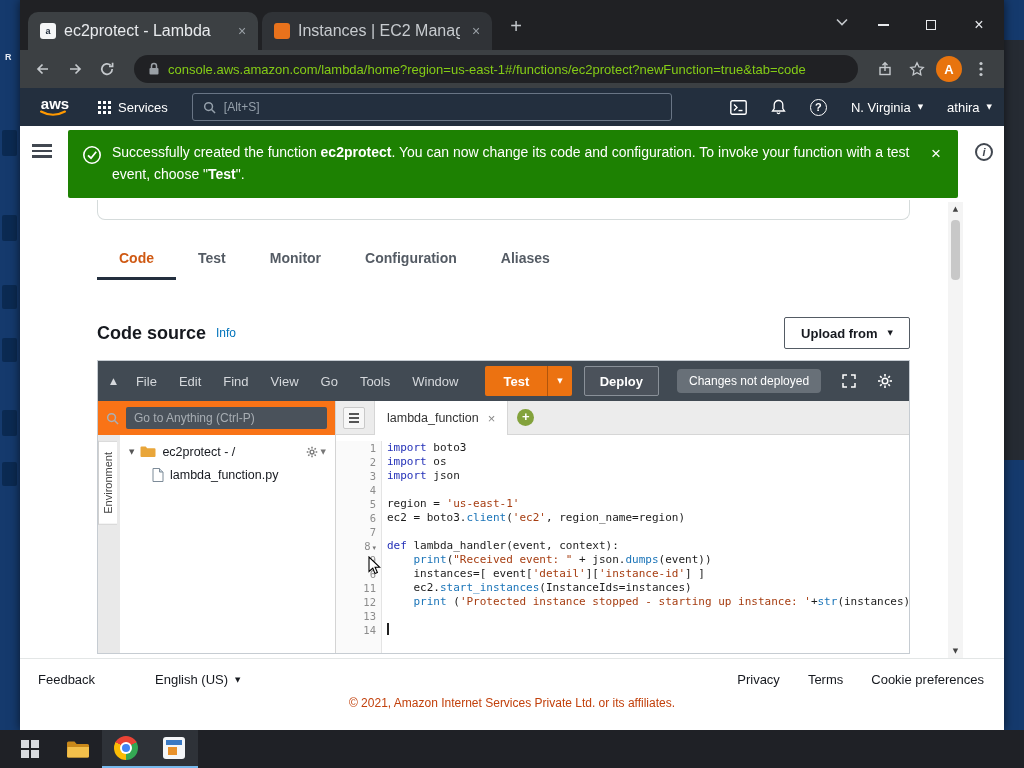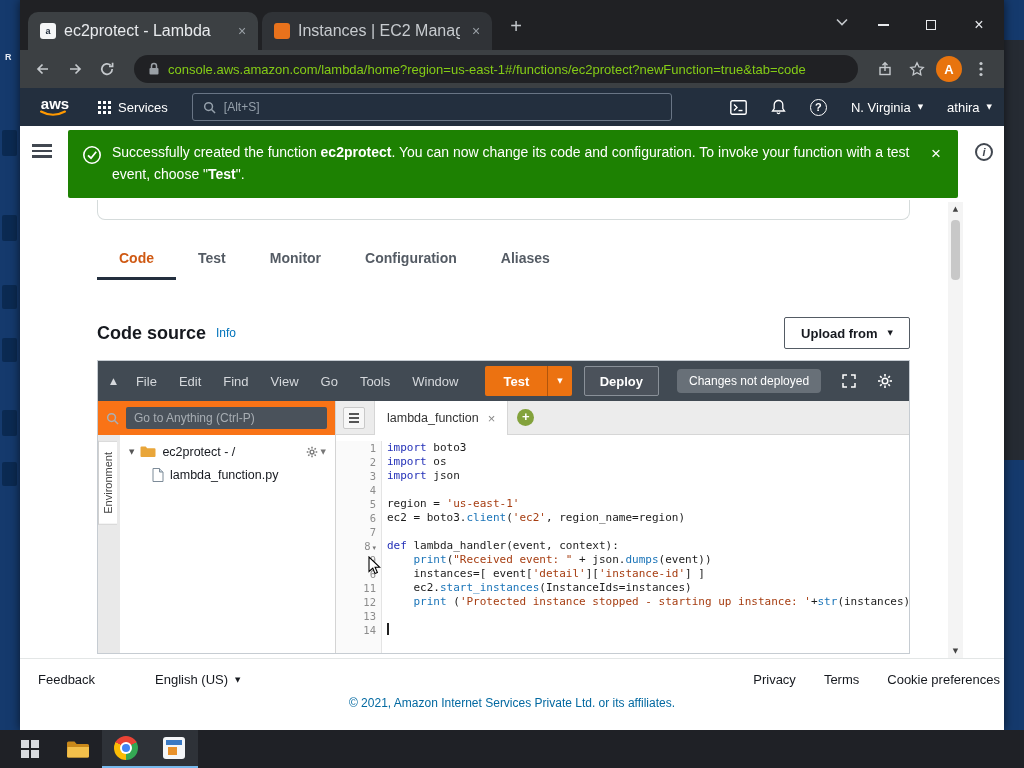--- a/index.html
+++ b/index.html
@@ -115,24 +115,24 @@
   .caret-bar { display:inline-block; width:2px; height:12px; background:#222; vertical-align:-2px; }
 
   
   .page-scrollbar { position:absolute; left:928px; top:76px; width:15px; height:456px; background:#f4f4f4; }
   .sb-arrow { position:absolute; left:0; width:15px; height:14px; color:#444; font-family:"DejaVu Sans", sans-serif; font-size:7px; text-align:center; line-height:14px; }
   .sb-up { top:0; } .sb-down { bottom:0; }
   .sb-thumb { position:absolute; left:3px; top:18px; width:9px; height:60px; background:#c8c8c8; border-radius:4px; }
 
   
   .console-footer { position:absolute; left:0; top:532px; width:100%; height:72px; background:#fff; border-top:1px solid #e3e6e6; }
-  .footer-row { display:flex; align-items:center; padding:13px 4px 0 18px; font-size:13px; color:#16191f; }
+  .footer-row { display:flex; align-items:center; padding:13px 20px 0 18px; font-size:13px; color:#16191f; }
   .footer-lang { margin-left:60px; display:flex; align-items:center; gap:7px; }
   .footer-links { margin-left:auto; display:flex; gap:28px; }
-  .footer-copy { text-align:center; font-size:12px; color:#0369a1; margin-top:9px; }
+  .footer-copy { text-align:center; font-size:12px; color:#c2410c; margin-top:9px; }
 
   
   .taskbar { position:absolute; left:0; top:730px; width:1024px; height:38px; background:#1f2126; display:flex; align-items:stretch; padding-left:6px; }
   .tb-btn { width:48px; display:flex; align-items:center; justify-content:center; }
   .tb-btn.open { background:#2e3238; border-bottom:2px solid #76b9ed; }
   .start-glyph { display:grid; grid-template-columns:8px 8px; grid-template-rows:8px 8px; gap:1.5px; }
   .start-glyph span { background:#d8dbdf; }
   .chrome-ic { width:24px; height:24px; border-radius:50%; background:conic-gradient(from -60deg, #ea4335 0deg 120deg, #34a853 120deg 240deg, #fbbc05 240deg 360deg); position:relative; }
   .chrome-ic::before { content:""; position:absolute; left:6px; top:6px; width:12px; height:12px; background:#fff; border-radius:50%; }
   .chrome-ic::after { content:""; position:absolute; left:8px; top:8px; width:8px; height:8px; background:#4285f4; border-radius:50%; }

